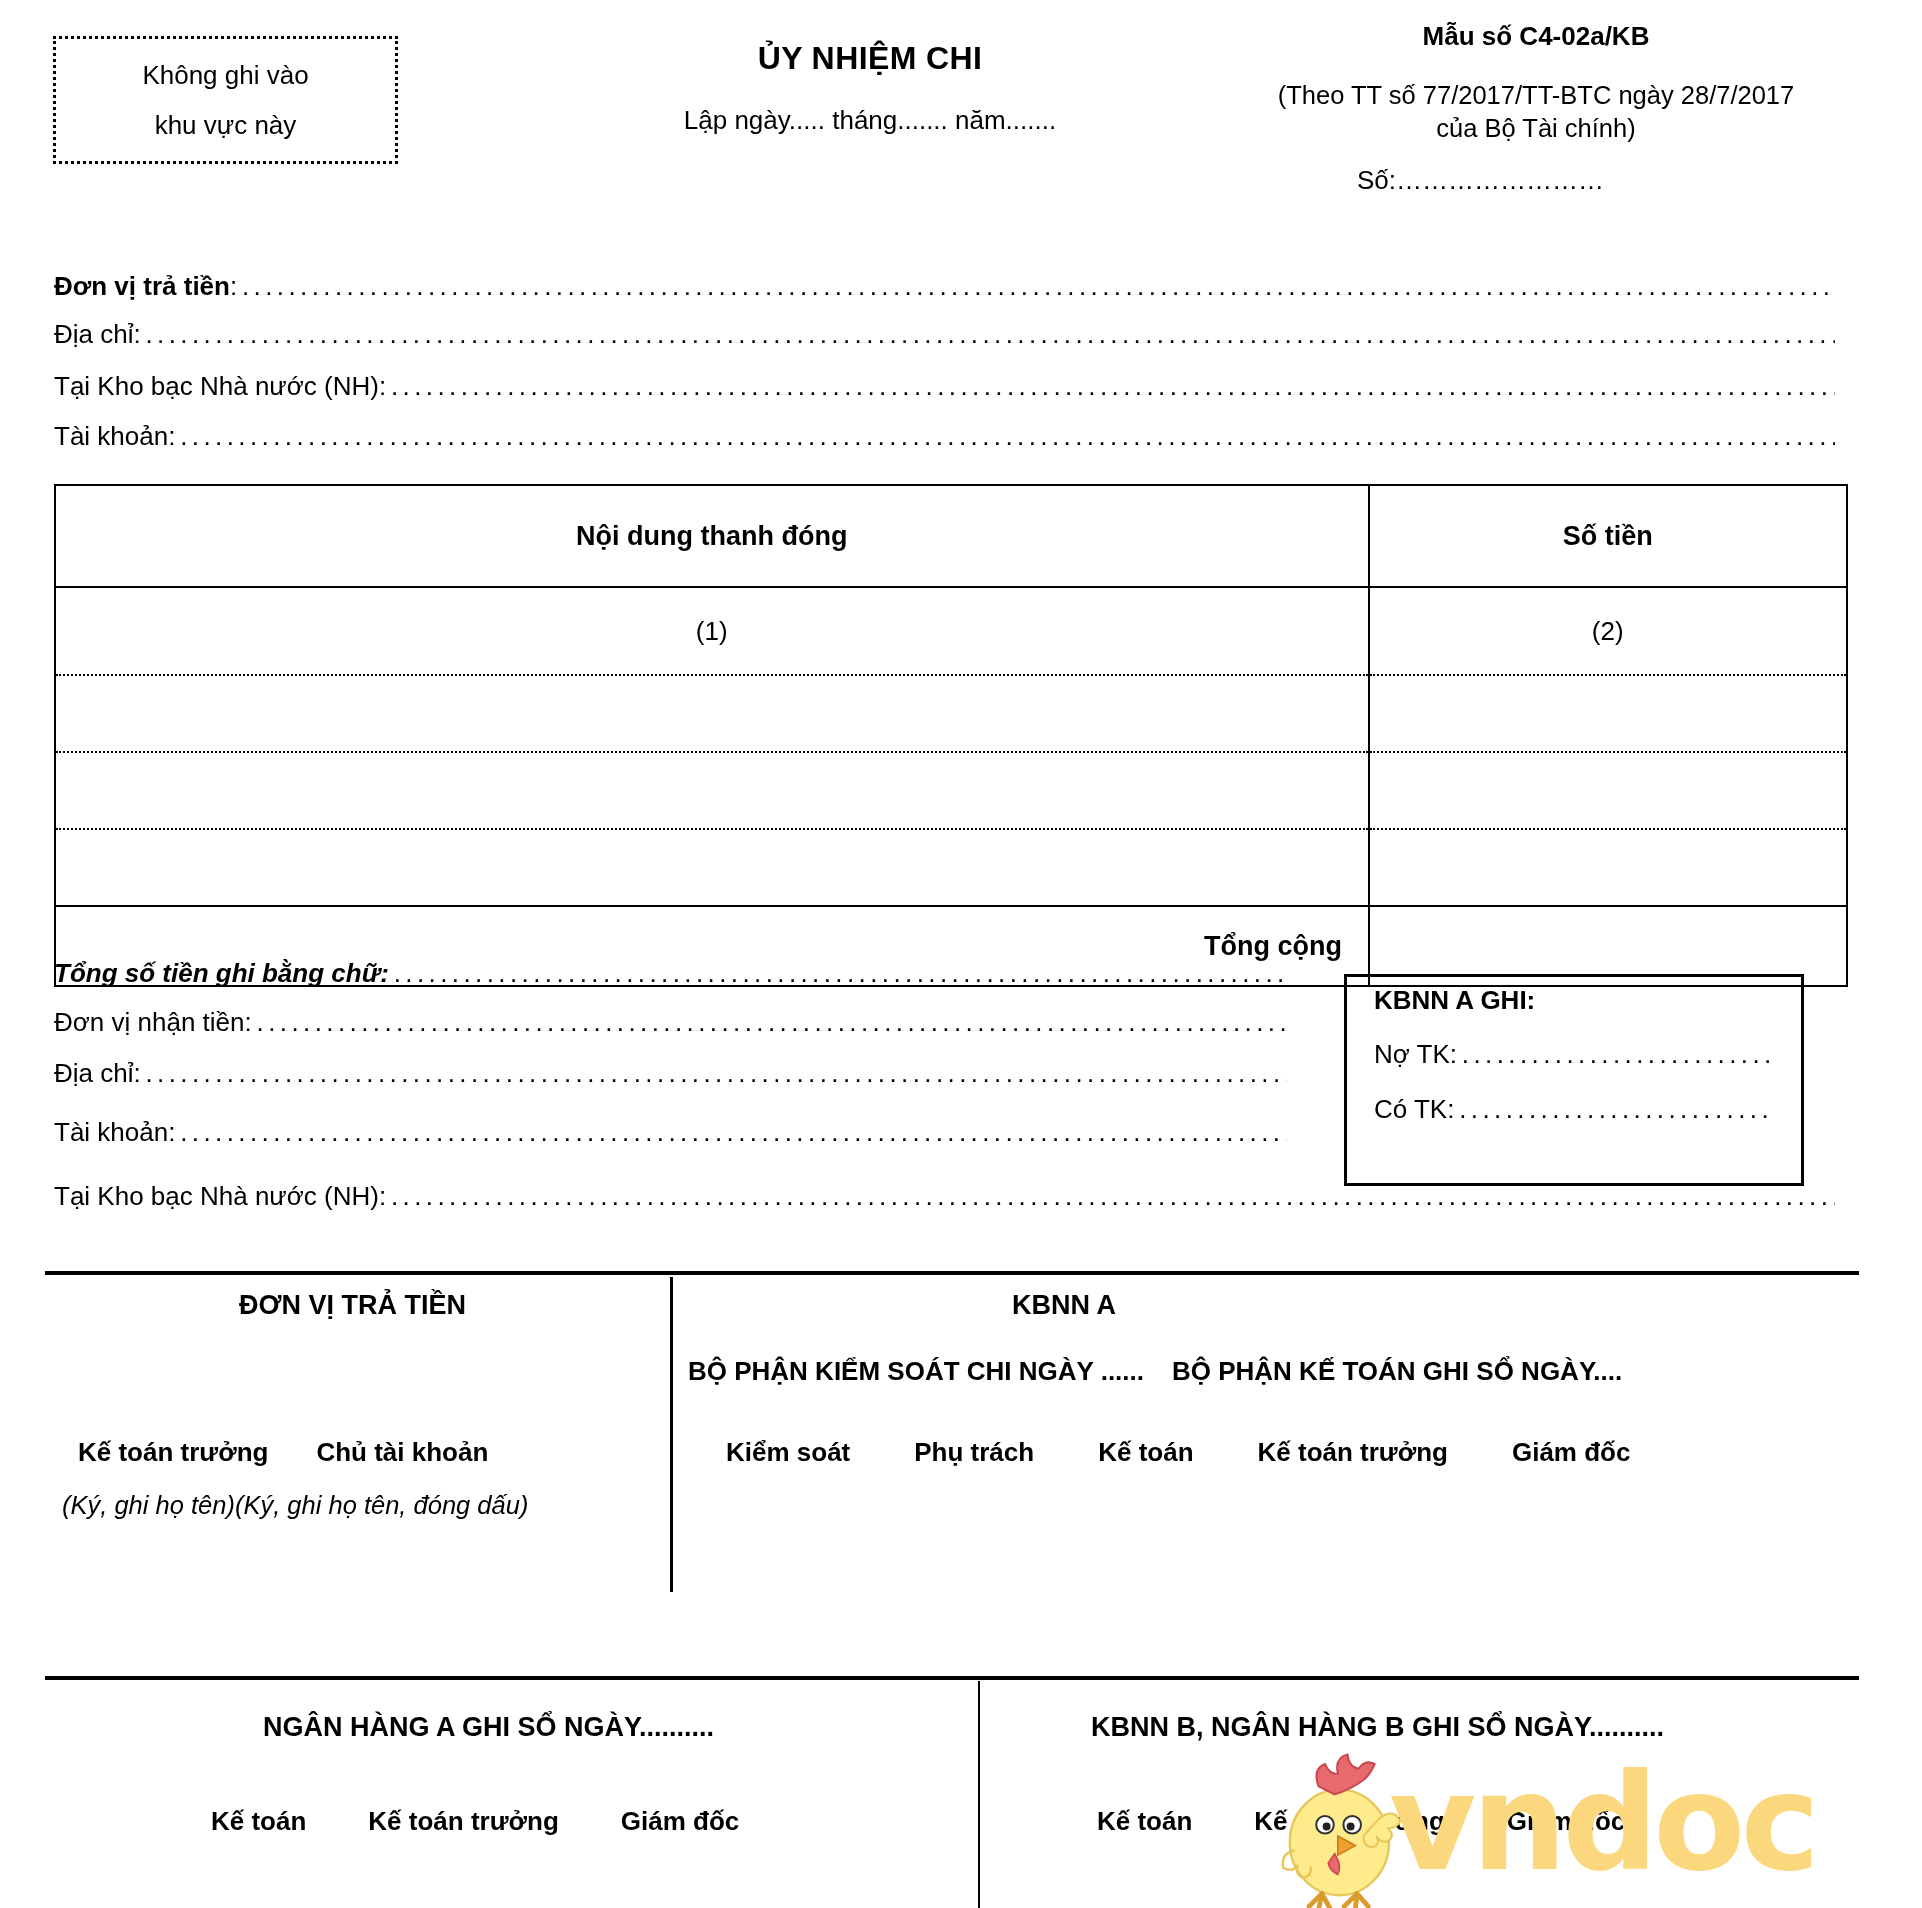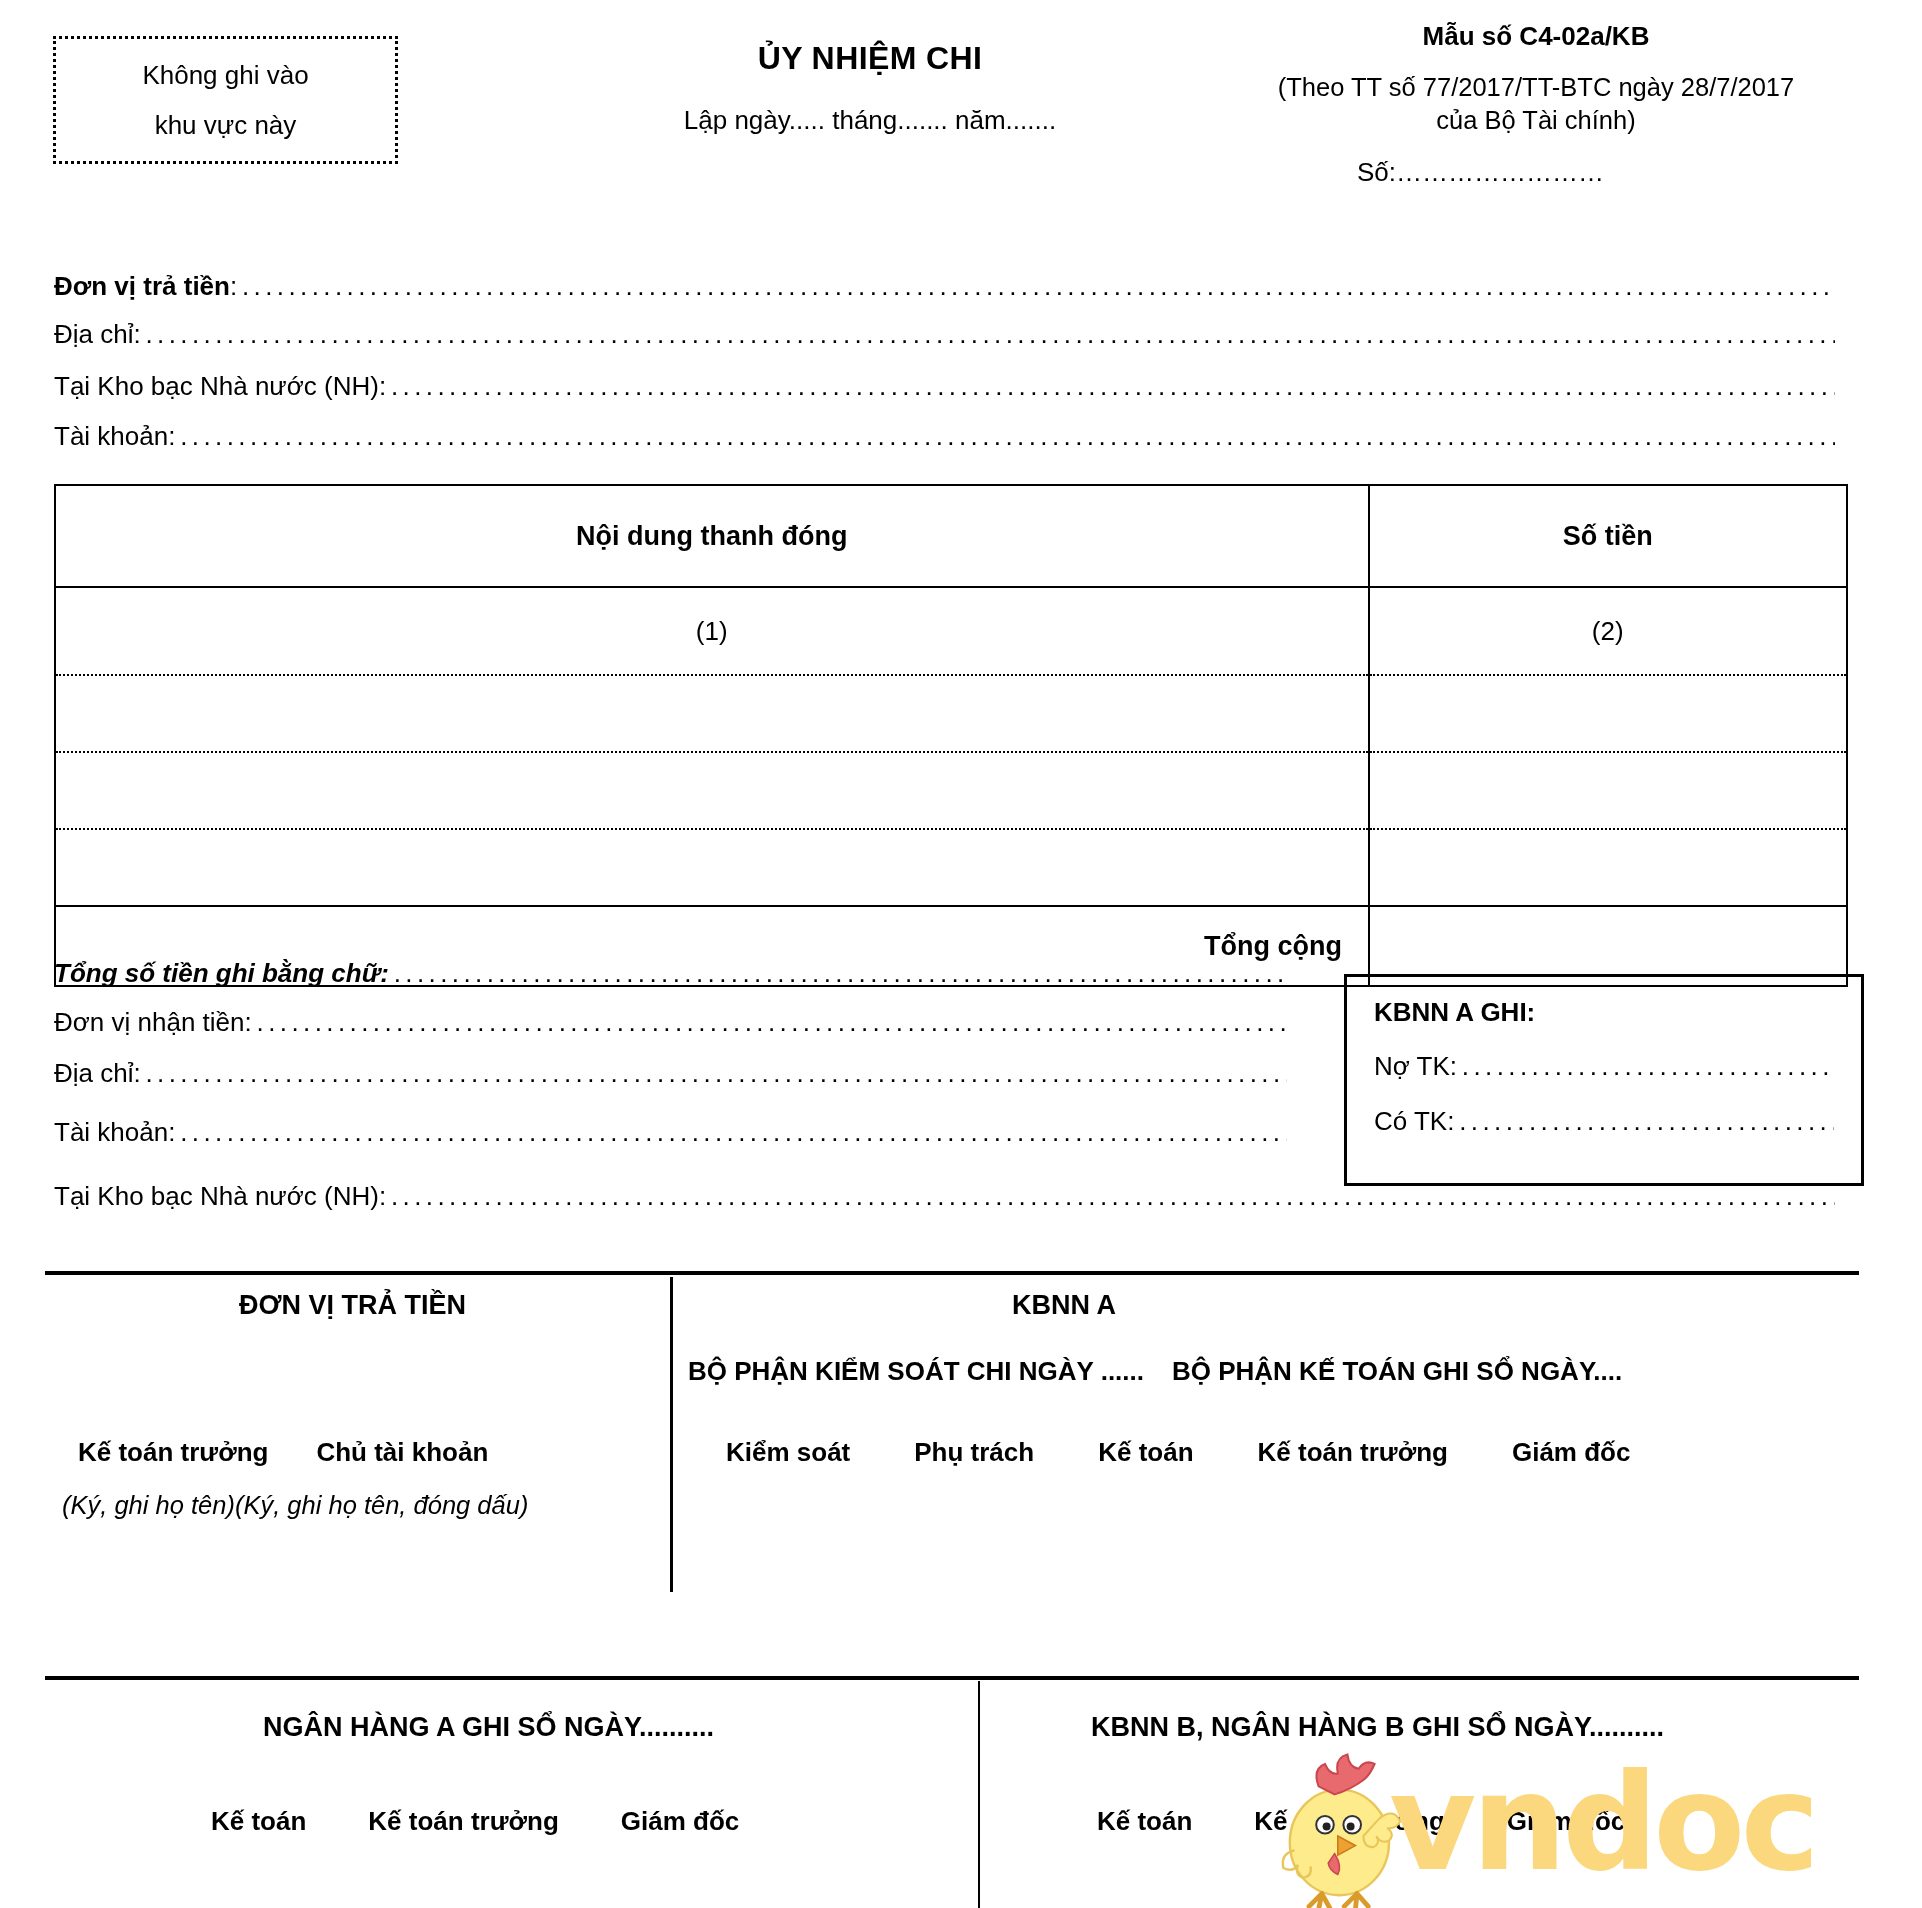--- a/index.html
+++ b/index.html
@@ -73,21 +73,21 @@
     text-align: center;
   }
   .form-code {
     font-size: 26px;
     font-weight: bold;
     line-height: 1.1;
     text-align: center;
   }
   .form-circular {
     font-size: 25.5px;
-    margin-top: 20px;
+    margin-top: 28px;
     line-height: 1.28;
   }
   .form-number-row {
     margin-top: 21px;
     font-size: 26px;
     text-align: left;
     padding-left: 160px;
     white-space: nowrap;
   }
 
@@ -155,24 +155,24 @@
     text-align: right;
     padding-right: 25.5px;
     vertical-align: middle;
   }
 
   
   .kbnn-box {
     position: absolute;
     left: 1344px;
     top: 974px;
-    width: 520px;
+    width: 460px;
     height: 212px;
     border: 3.2px solid #000;
-    padding: 21px 27px 0 27px;
+    padding: 9px 27px 0 27px;
   }
   .kbnn-title {
     font-size: 26px;
     font-weight: bold;
     line-height: 1.1;
   }
   .kbnn-line {
     display: flex;
     align-items: baseline;
     font-size: 26px;

